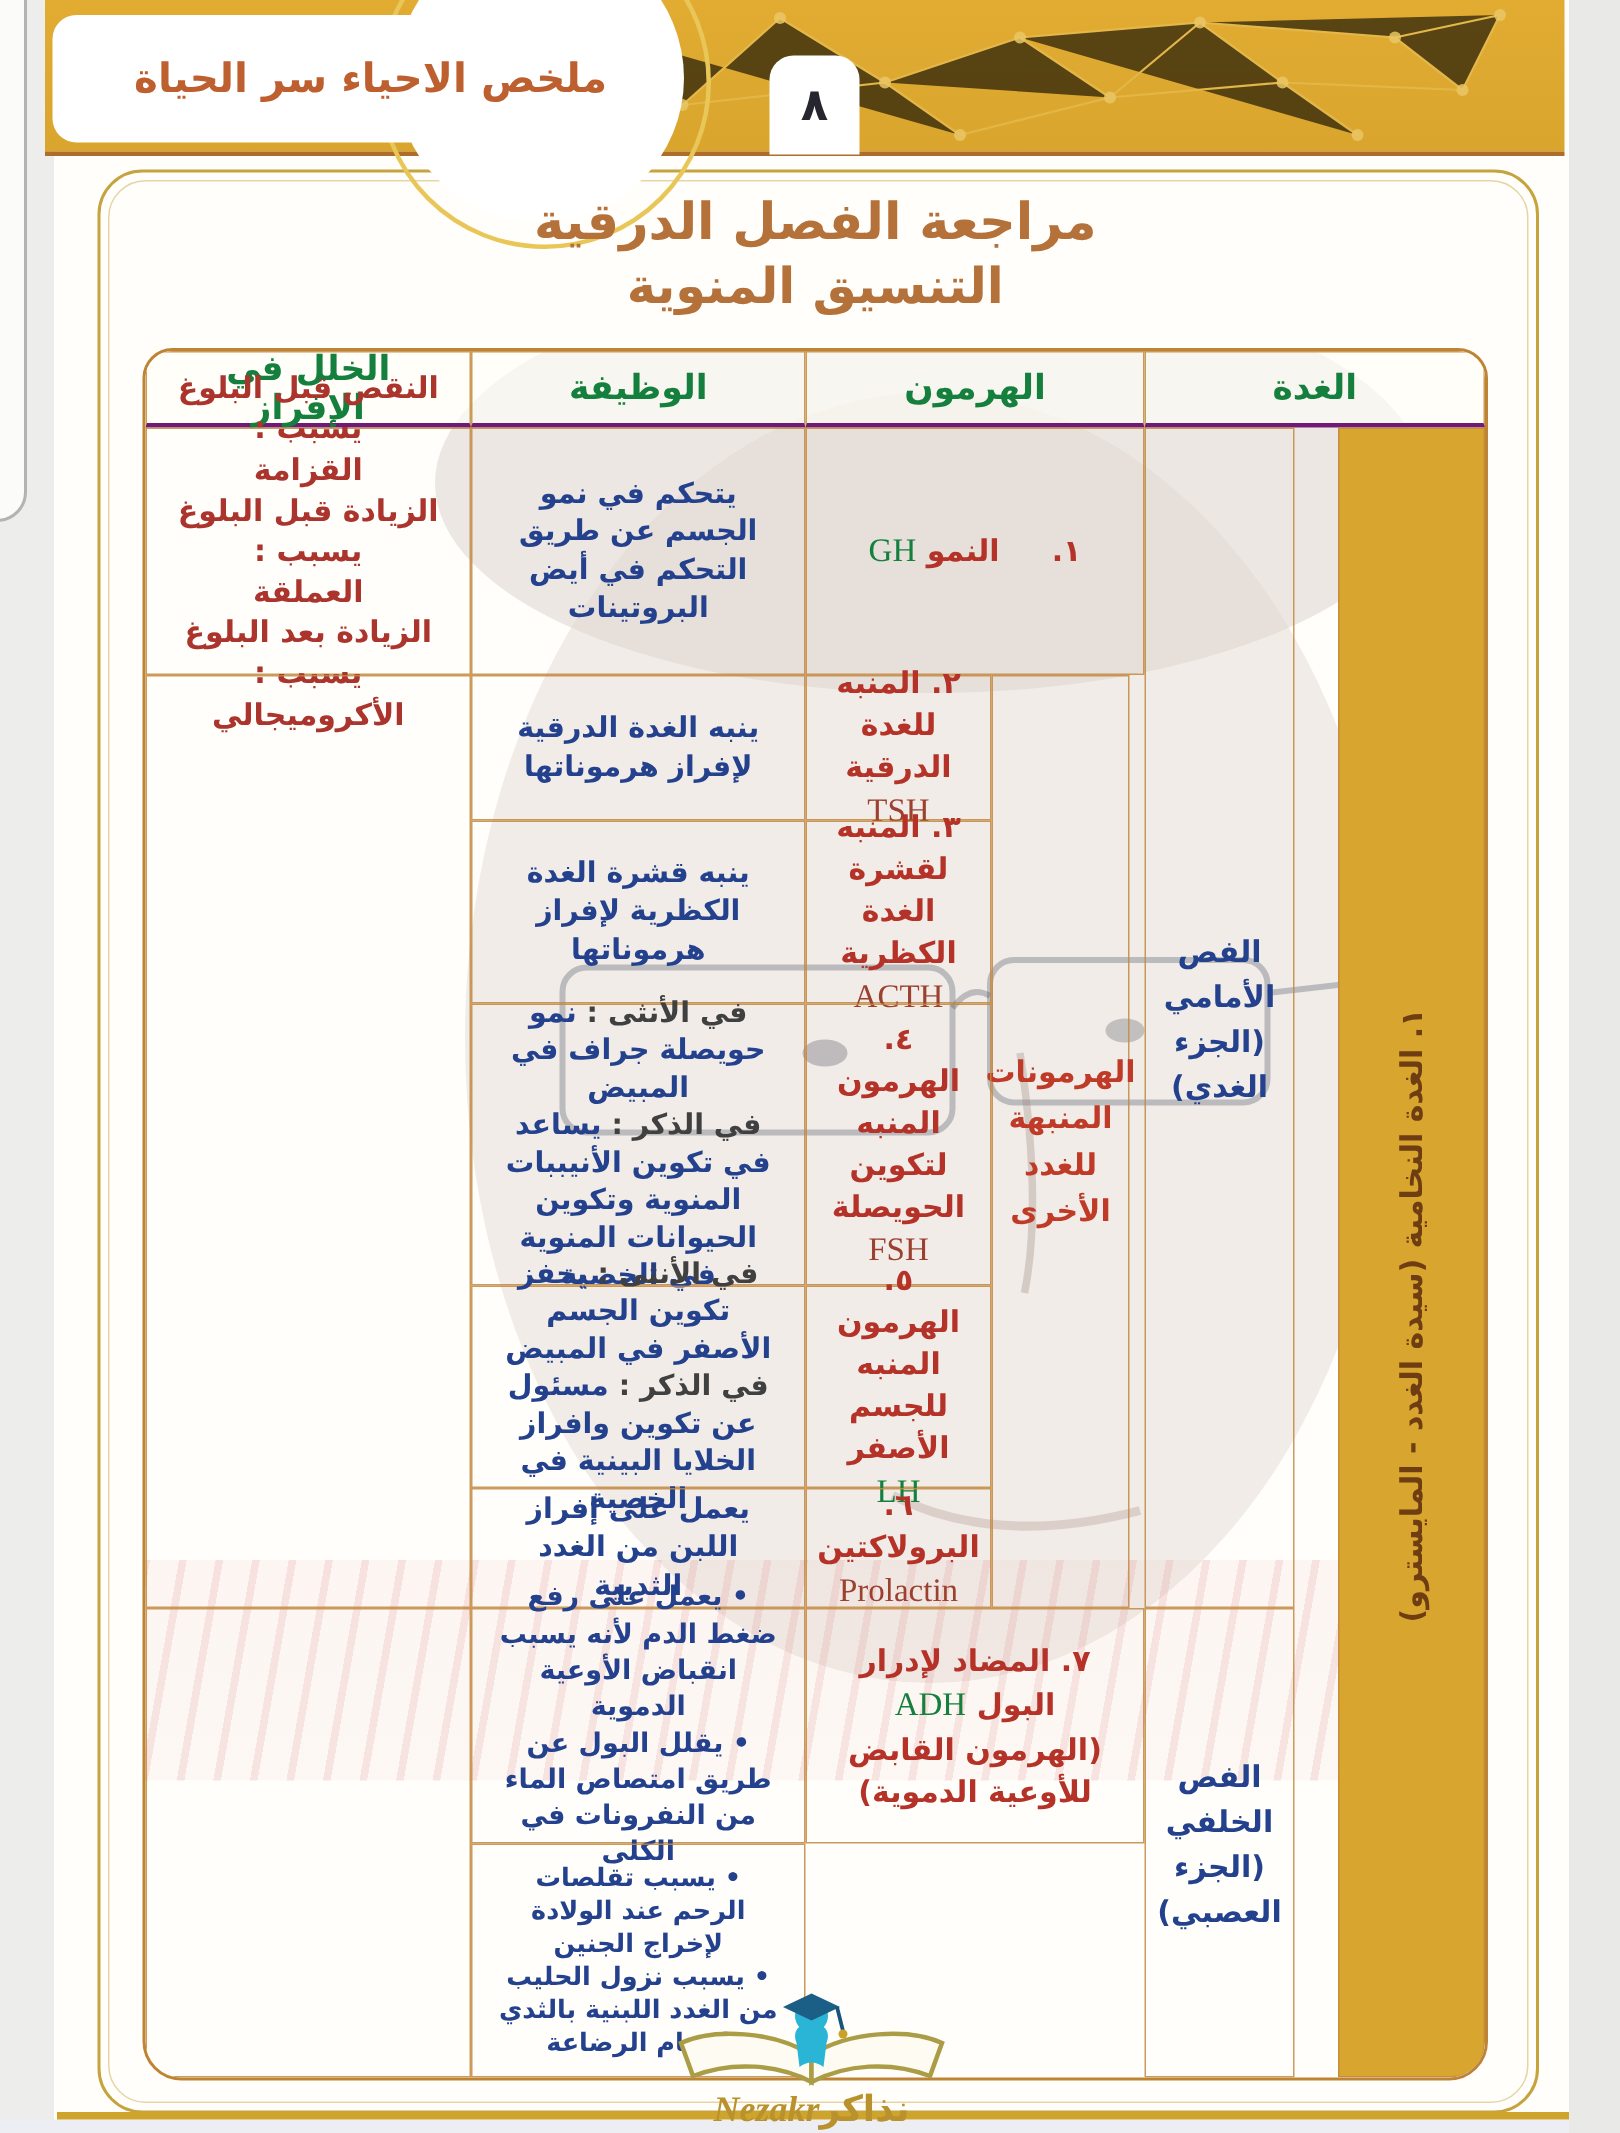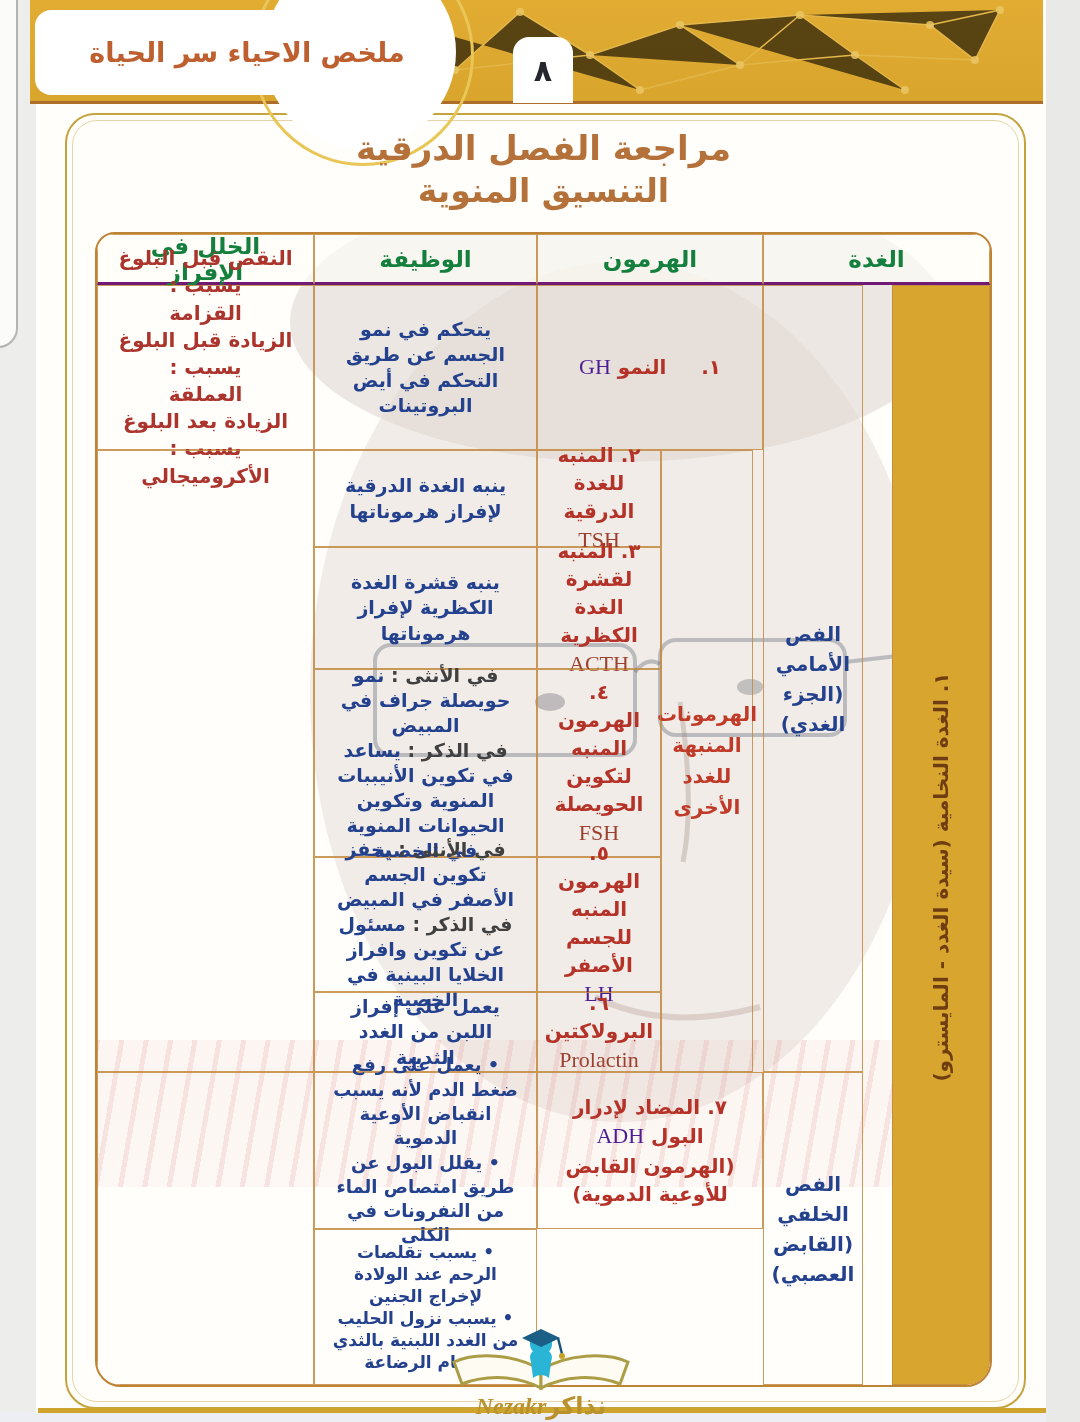--- a/index.html
+++ b/index.html
@@ -47,21 +47,21 @@
         grid-template-rows:51px 165px 97px 122px 188px 135px 80px 157px 156px;
         border:2px solid #bf8334;border-radius:20px 20px 26px 26px;overflow:hidden;z-index:3;}
   .c{border:1px solid rgba(194,138,63,.85);display:flex;flex-direction:column;align-items:center;
      justify-content:center;text-align:center;direction:rtl;padding:4px 16px;box-sizing:border-box;}
   .hd{font-weight:bold;color:#15803d;font-size:23px;border-bottom:3px solid #701a75;background:rgba(255,253,248,.65);}
   .fn{color:#24418d;font-weight:bold;font-size:19px;line-height:1.32;}
   .fn b{color:#404040;}
   .dis{color:#ab342d;font-weight:bold;font-size:20px;line-height:1.36;}
   .hr{color:#b43227;font-weight:bold;font-size:20px;line-height:1.4;}
   .abbr{font-family:"Liberation Serif",serif;font-weight:normal;font-size:22px;color:#9c4130;}
-  .abbr.dark{color:#4c1d95;}
+  .abbr.dark{color:#15803d;}
   .gland{color:#24418d;font-weight:bold;font-size:20px;line-height:1.5;max-width:100px;}
   .sub{color:#c03a28;font-weight:bold;font-size:20px;line-height:1.55;max-width:92px;}
   .goldbar{background:#d8a52e;border:1px solid rgba(194,138,63,.85);border-radius:0 0 22px 0;position:relative;}
   .goldbar .rot{position:absolute;top:50%;left:50%;transform:translate(-50%,-50%) rotate(-90deg) translateX(-42px);
                 white-space:nowrap;color:#6f3d12;font-weight:bold;font-size:20px;}
   .bullet{display:block;}
   .bullet:before{content:"• ";}
   .b1{font-size:18px;line-height:1.35;}
   .b2{font-size:17px;line-height:1.3;}
 
@@ -203,21 +203,21 @@
 
     <div class="c fn b1" style="grid-area:8/2/9/3">
       <span class="bullet">يعمل على رفع ضغط الدم لأنه يسبب انقباض الأوعية الدموية</span>
       <span class="bullet">يقلل البول عن طريق امتصاص الماء من النفرونات في الكلى</span>
     </div>
     <div class="c hr" style="grid-area:8/3/9/5">
       <div><span>٧.</span> <span>المضاد لإدرار البول</span>
            <span class="abbr dark">ADH</span></div>
       <div>(الهرمون القابض للأوعية الدموية)</div>
     </div>
-    <div class="c gland" style="grid-area:8/5/10/6">الفص الخلفي (القابض العصبي)</div>
+    <div class="c gland" style="grid-area:8/5/10/6">الفص الخلفي (الجزء العصبي)</div>
 
     <div class="c fn b2" style="grid-area:9/2/10/3">
       <span class="bullet">يسبب تقلصات الرحم عند الولادة لإخراج الجنين</span>
       <span class="bullet">يسبب نزول الحليب من الغدد اللبنية بالثدي لإتمام الرضاعة</span>
     </div>
   </div>
 
   <div class="gold-line"></div>
   <div class="below-line"></div>
 

